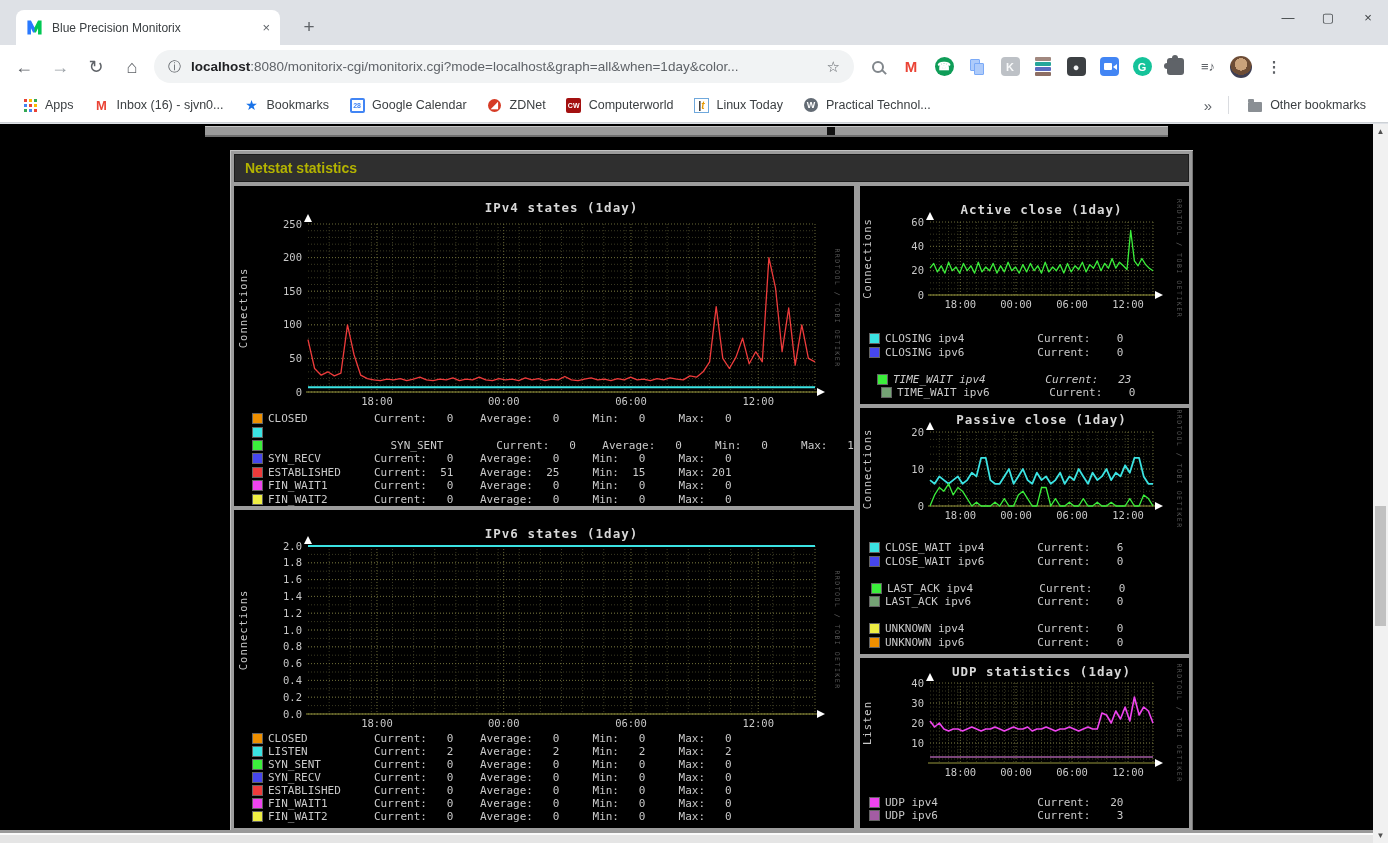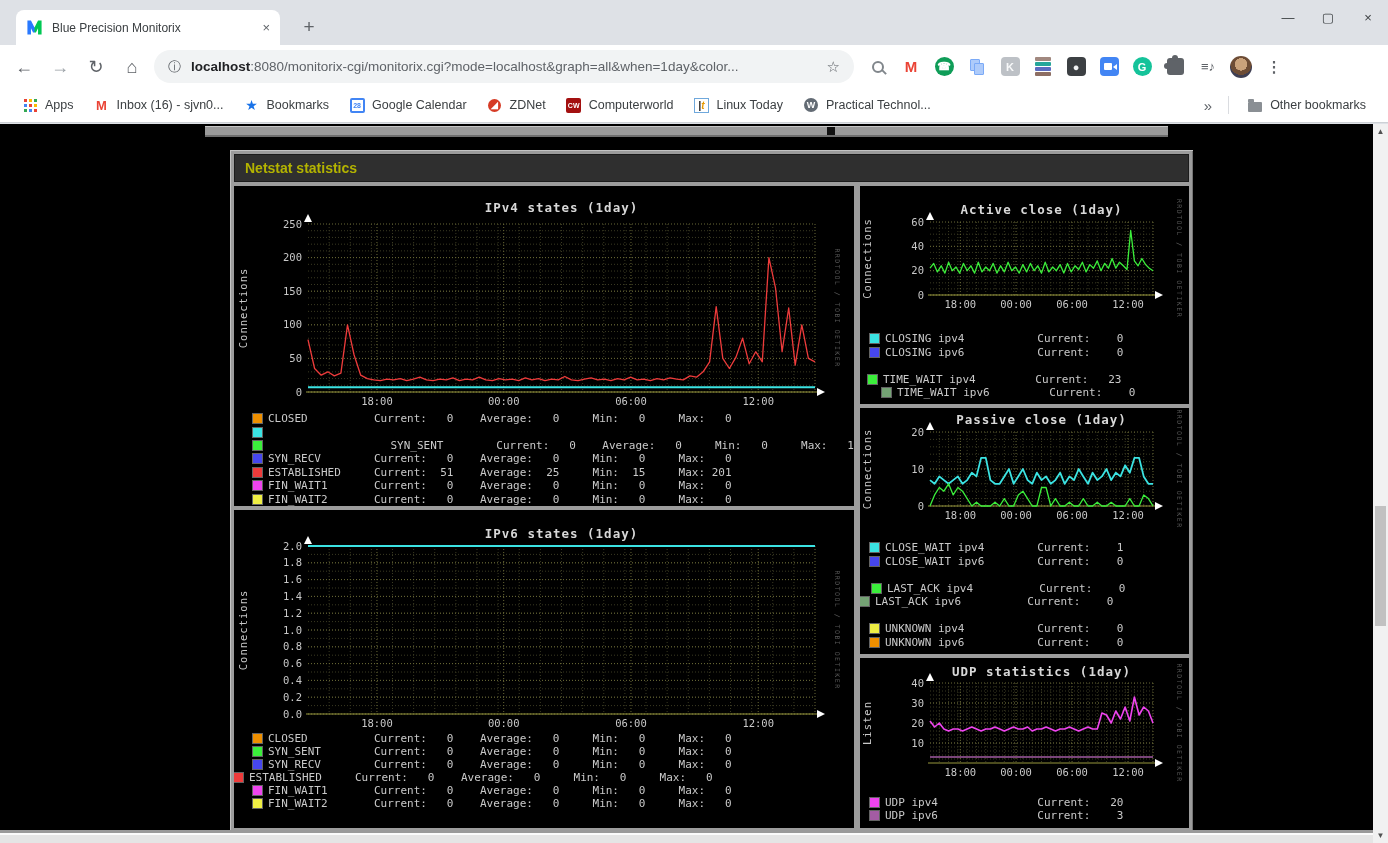--- a/index.html
+++ b/index.html
@@ -457,28 +457,32 @@
                 <text x="327.5" y="28" fill="#d8d8d8" font-size="12.5" font-weight="bold" text-anchor="middle" letter-spacing="1" font-family="&quot;DejaVu Sans Mono&quot;, monospace">IPv6 states  (1day)</text>
                 <text x="13" y="120" fill="#c8c8c8" font-size="10.5" text-anchor="middle" letter-spacing="1" transform="rotate(-90 13 120)" font-family="&quot;DejaVu Sans Mono&quot;, monospace">Connections</text>
                 <text x="601" y="120" fill="#585858" font-size="6.5" text-anchor="middle" letter-spacing="1.5" transform="rotate(90 601 120)" font-family="&quot;DejaVu Sans Mono&quot;, monospace">RRDTOOL / TOBI OETIKER</text>
               </svg>
               <div class="legend" style="top: 222px;">
                 <div class="lrow" style="height: 13px; padding-left: 19px;">
                   <span class="sw" style="background: rgb(238, 143, 0);"></span>
                   <span class="ltxt">CLOSED          Current:   0    Average:   0     Min:   0     Max:   0</span>
                 </div>
                 <div class="lrow" style="height: 13px; padding-left: 19px;">
+                  <span class="sw" style="background: rgb(59, 227, 227);"></span>
+                  <span class="ltxt">LISTEN          Current:   2    Average:   2     Min:   2     Max:   2</span>
+                </div>
+                <div class="lrow" style="height: 13px; padding-left: 19px;">
                   <span class="sw" style="background: rgb(59, 238, 59);"></span>
                   <span class="ltxt">SYN_SENT        Current:   0    Average:   0     Min:   0     Max:   0</span>
                 </div>
                 <div class="lrow" style="height: 13px; padding-left: 19px;">
                   <span class="sw" style="background: rgb(70, 70, 238);"></span>
                   <span class="ltxt">SYN_RECV        Current:   0    Average:   0     Min:   0     Max:   0</span>
                 </div>
-                <div class="lrow" style="height: 13px; ">
+                <div class="lrow" style="height: 13px; padding-left: 19px;">
                   <span class="sw" style="background: rgb(238, 59, 59);"></span>
                   <span class="ltxt">ESTABLISHED     Current:   0    Average:   0     Min:   0     Max:   0</span>
                 </div>
                 <div class="lrow" style="height: 13px; padding-left: 19px;">
                   <span class="sw" style="background: rgb(238, 68, 238);"></span>
                   <span class="ltxt">FIN_WAIT1       Current:   0    Average:   0     Min:   0     Max:   0</span>
                 </div>
                 <div class="lrow" style="height: 13px; padding-left: 19px;">
                   <span class="sw" style="background: rgb(238, 238, 68);"></span>
                   <span class="ltxt">FIN_WAIT2       Current:   0    Average:   0     Min:   0     Max:   0</span>
@@ -551,21 +555,21 @@
               <div class="legend" style="top: 146px;">
                 <div class="lrow" style="height: 13.5px; padding-left: 10px;">
                   <span class="sw" style="background: rgb(59, 227, 227);"></span>
                   <span class="ltxt">CLOSING ipv4           Current:    0</span>
                 </div>
                 <div class="lrow" style="height: 13.5px; padding-left: 10px;">
                   <span class="sw" style="background: rgb(70, 70, 238);"></span>
                   <span class="ltxt">CLOSING ipv6           Current:    0</span>
                 </div>
                 <div class="lrow" style="height: 13.5px; padding-left: 10px;"></div>
-                <div class="lrow" style="height: 13.5px; padding-left: 8px;">
+                <div class="lrow" style="height: 13.5px; padding-left: 18px; font-style: italic;">
                   <span class="sw" style="background: rgb(59, 238, 59);"></span>
                   <span class="ltxt">TIME_WAIT ipv4         Current:   23</span>
                 </div>
                 <div class="lrow" style="height: 13.5px; padding-left: 22px;">
                   <span class="sw" style="background: rgb(116, 162, 116);"></span>
                   <span class="ltxt">TIME_WAIT ipv6         Current:    0</span>
                 </div>
               </div>
             </div>
           <div class="mxcell" id="cell-3">
@@ -622,32 +626,32 @@
                 <text x="156.078" y="111" fill="#c8c8c8" font-size="10.5" text-anchor="middle" font-family="&quot;DejaVu Sans Mono&quot;, monospace">00:00</text>
                 <text x="212.05100000000002" y="111" fill="#c8c8c8" font-size="10.5" text-anchor="middle" font-family="&quot;DejaVu Sans Mono&quot;, monospace">06:00</text>
                 <text x="268.024" y="111" fill="#c8c8c8" font-size="10.5" text-anchor="middle" font-family="&quot;DejaVu Sans Mono&quot;, monospace">12:00</text>
                 <text x="181.5" y="16" fill="#d8d8d8" font-size="12.5" font-weight="bold" text-anchor="middle" letter-spacing="1" font-family="&quot;DejaVu Sans Mono&quot;, monospace">Passive close  (1day)</text>
                 <text x="11" y="61" fill="#c8c8c8" font-size="10.5" text-anchor="middle" letter-spacing="1" transform="rotate(-90 11 61)" font-family="&quot;DejaVu Sans Mono&quot;, monospace">Connections</text>
                 <text x="317" y="61" fill="#585858" font-size="6.5" text-anchor="middle" letter-spacing="1.5" transform="rotate(90 317 61)" font-family="&quot;DejaVu Sans Mono&quot;, monospace">RRDTOOL / TOBI OETIKER</text>
               </svg>
               <div class="legend" style="top: 133px;">
                 <div class="lrow" style="height: 13.5px; padding-left: 10px;">
                   <span class="sw" style="background: rgb(59, 227, 227);"></span>
-                  <span class="ltxt">CLOSE_WAIT ipv4        Current:    1</span>
+                  <span class="ltxt">CLOSE_WAIT ipv4        Current:    6</span>
                 </div>
                 <div class="lrow" style="height: 13.5px; padding-left: 10px;">
                   <span class="sw" style="background: rgb(70, 70, 238);"></span>
                   <span class="ltxt">CLOSE_WAIT ipv6        Current:    0</span>
                 </div>
                 <div class="lrow" style="height: 13.5px; padding-left: 10px;"></div>
                 <div class="lrow" style="height: 13.5px; padding-left: 12px;">
                   <span class="sw" style="background: rgb(59, 238, 59);"></span>
                   <span class="ltxt">LAST_ACK ipv4          Current:    0</span>
                 </div>
-                <div class="lrow" style="height: 13.5px; ">
+                <div class="lrow" style="height: 13.5px; padding-left: 10px;">
                   <span class="sw" style="background: rgb(116, 162, 116);"></span>
                   <span class="ltxt">LAST_ACK ipv6          Current:    0</span>
                 </div>
                 <div class="lrow" style="height: 13.5px; padding-left: 10px;"></div>
                 <div class="lrow" style="height: 13.5px; padding-left: 10px;">
                   <span class="sw" style="background: rgb(238, 238, 68);"></span>
                   <span class="ltxt">UNKNOWN ipv4           Current:    0</span>
                 </div>
                 <div class="lrow" style="height: 13.5px; padding-left: 10px;">
                   <span class="sw" style="background: rgb(238, 143, 0);"></span>

